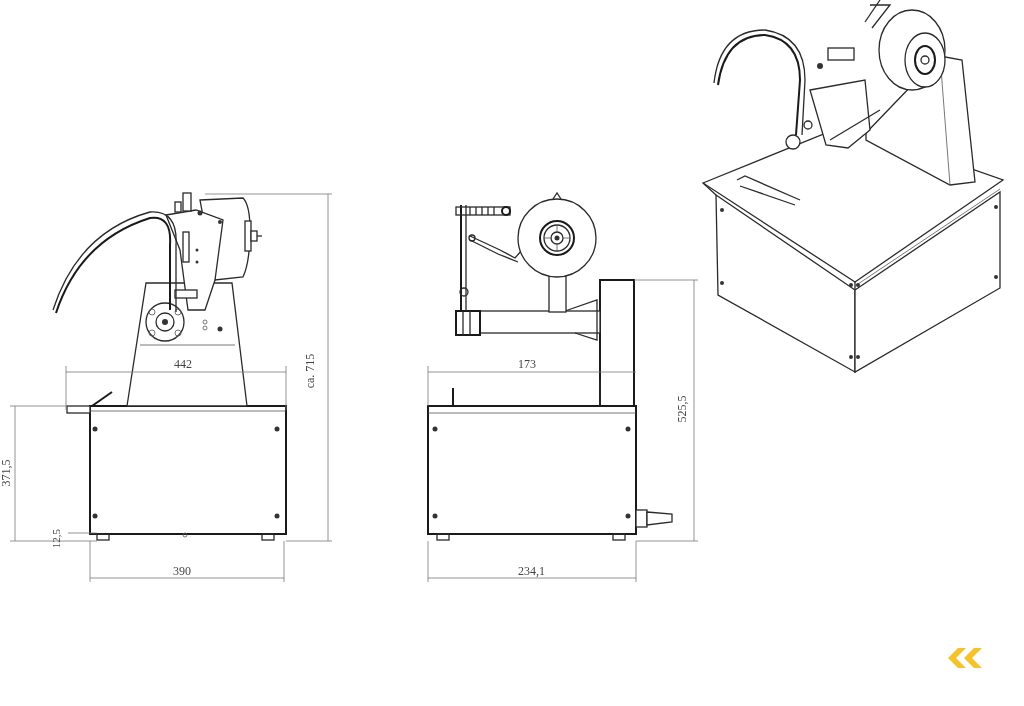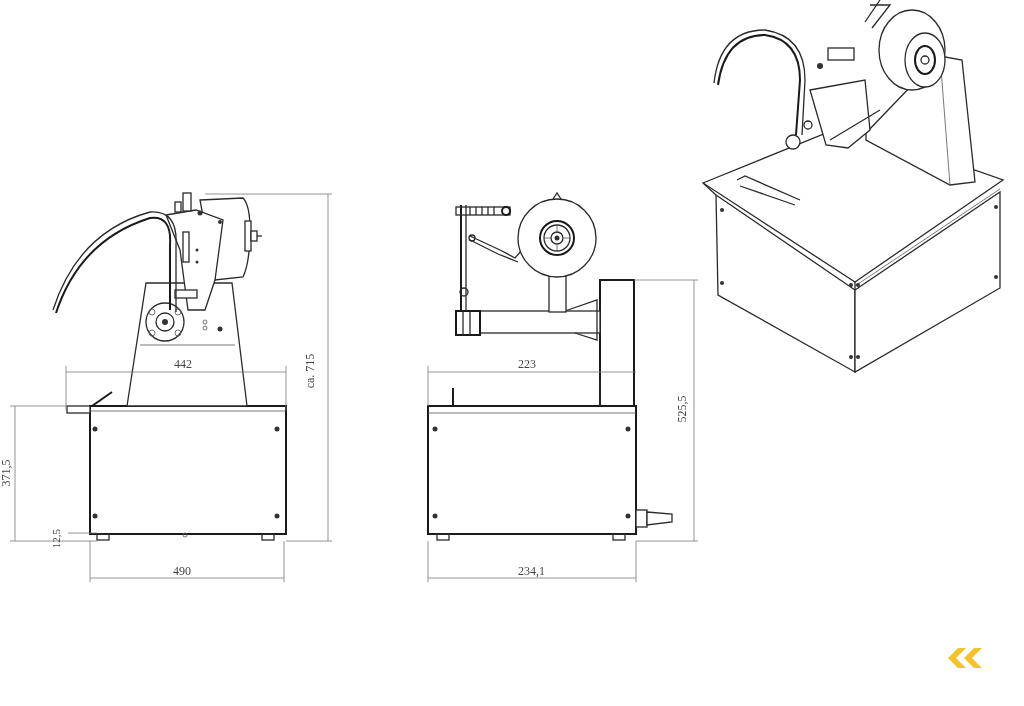--- a/index.html
+++ b/index.html
@@ -197,23 +197,23 @@
     <path d="M718,85 Q725,35 765,35 Q800,40 800,80 L796,135" class="lnb"></path>
     <path d="M714,83 Q720,30 765,30 Q805,36 805,80 L802,135" class="ln"></path>
     <circle cx="793" cy="142" r="7" class="ln fillw"></circle>
     <circle cx="808" cy="125" r="4" class="ln"></circle>
   </svg>
 
   <span class="dimtxt" style="left:174px; top:358px;">442</span>
   <span class="dimtxt rot" style="left:293px; top:365px;">ca. 715</span>
   <span class="dimtxt rot" style="left:-8px; top:467px;">371,5</span>
   <span class="dimtxt rot" style="left:47px; top:533px; font-size:11px;">12,5</span>
-  <span class="dimtxt" style="left:173px; top:565px;">490</span>
-
-  <span class="dimtxt" style="left:518px; top:358px;">223</span>
+  <span class="dimtxt" style="left:173px; top:565px;">390</span>
+
+  <span class="dimtxt" style="left:518px; top:358px;">173</span>
   <span class="dimtxt rot" style="left:668px; top:403px;">525,5</span>
   <span class="dimtxt" style="left:518px; top:565px;">234,1</span>
 
   <svg class="logo" viewBox="0 0 42 24">
     <polygon points="14,2 22,2 12,12 22,22 14,22 4,12" fill="#f5c22a"></polygon>
     <polygon points="30,2 38,2 28,12 38,22 30,22 20,12" fill="#f5c22a"></polygon>
   </svg>
 </div>
 
 </body></html>

